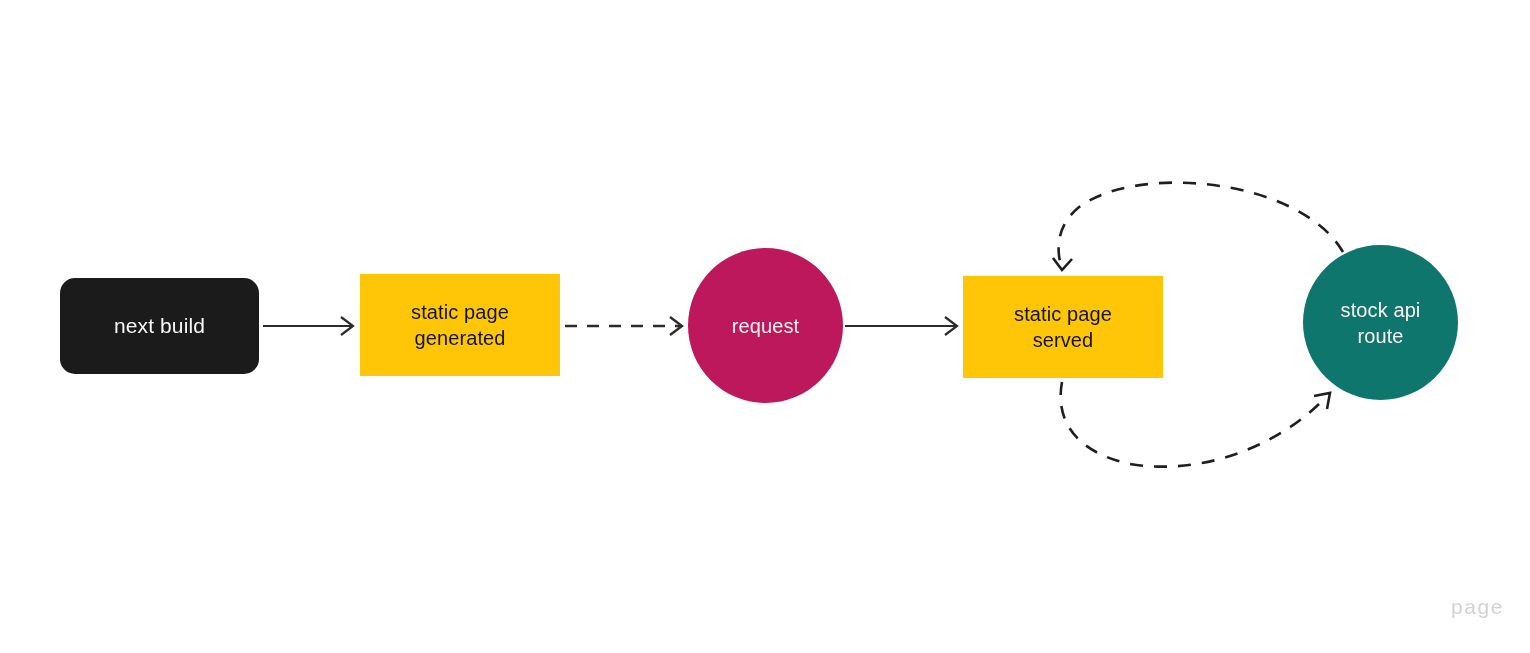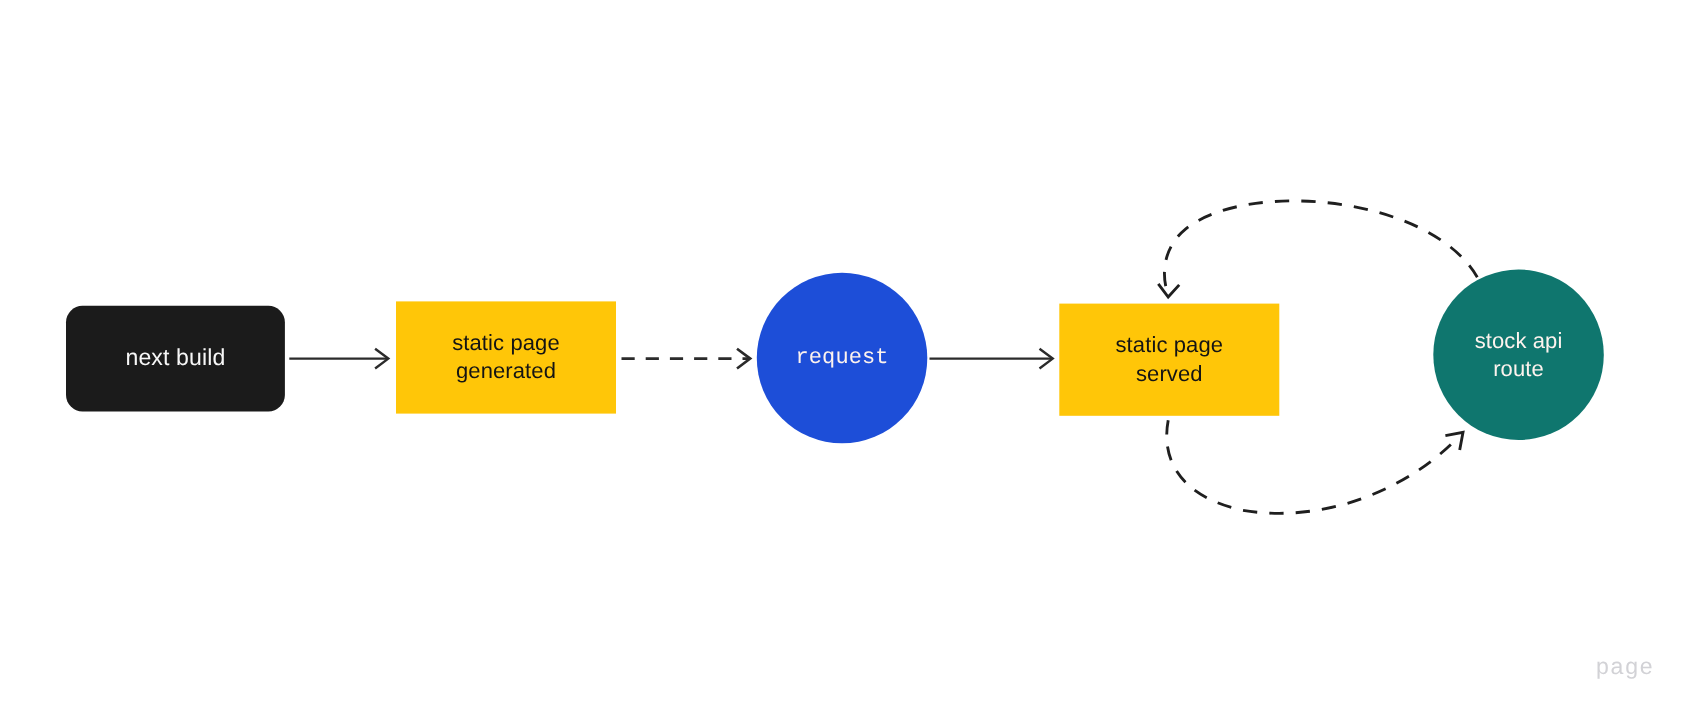--- a/index.html
+++ b/index.html
@@ -77,23 +77,22 @@
     color: #141414;
     font-size: 20px;
   }
 
   
   #node-request {
     left: 688px;
     top: 248px;
     width: 155px;
     height: 155px;
-    background: #1d4ed8;
+    background: #be185d;
     border-radius: 50%;
-    font-family: Liberation Mono, monospace;
   }
   #node-request .node-label {
     color: #fdf3ee;
     font-size: 20px;
   }
 
   
   #node-static-served {
     left: 963px;
     top: 276px;

